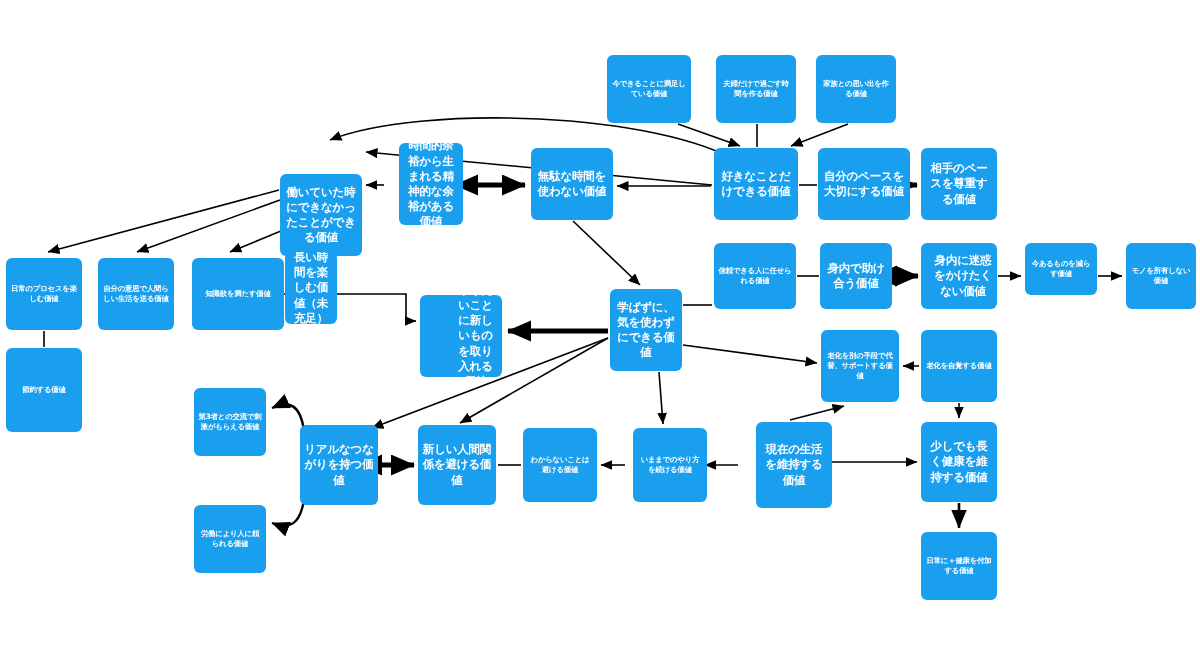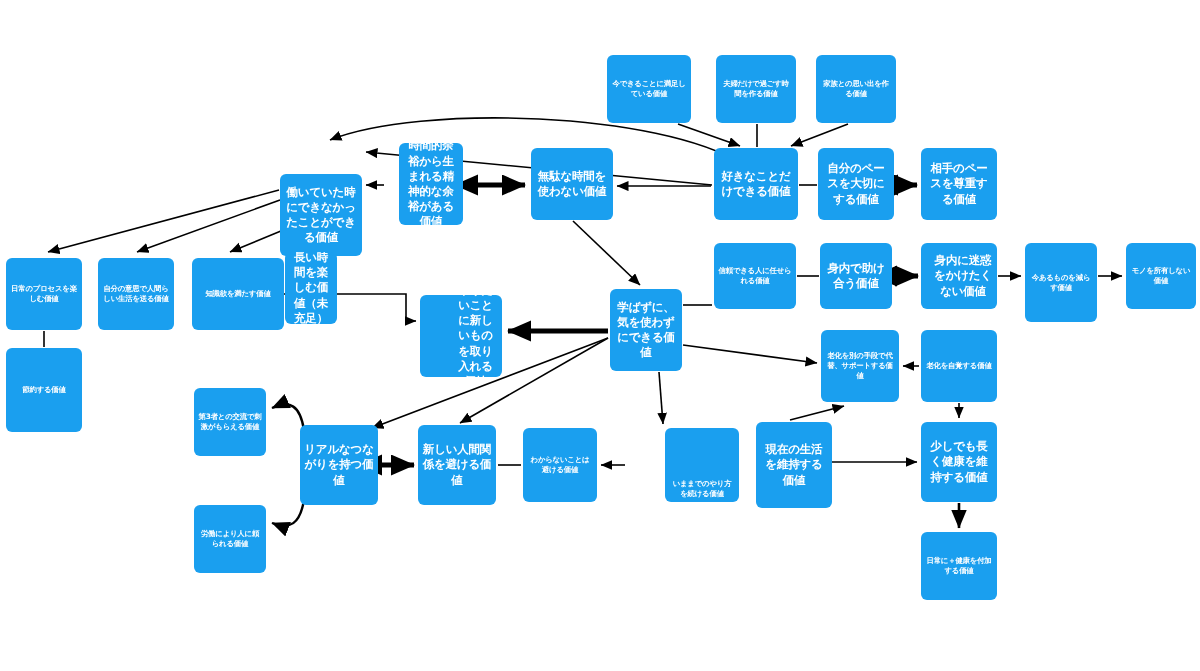--- a/index.html
+++ b/index.html
@@ -151,21 +151,21 @@
       </div>
       <div class="node sz-md" style="left: 392px; top: 143px; width: 64px; height: 82px; background: rgb(26, 159, 239); color: rgb(255, 255, 255); margin-left: 7px;">
         <span>時間的余裕から生まれる精神的な余裕がある価値</span>
       </div>
       <div class="node sz-md" style="left: 531px; top: 148px; width: 82px; height: 72px; background: rgb(26, 159, 239); color: rgb(255, 255, 255);">
         <span>無駄な時間を使わない価値</span>
       </div>
       <div class="node sz-md" style="left: 714px; top: 148px; width: 84px; height: 72px; background: rgb(26, 159, 239); color: rgb(255, 255, 255);">
         <span>好きなことだけできる価値</span>
       </div>
-      <div class="node sz-md" style="left: 818px; top: 148px; width: 76px; height: 72px; background: rgb(26, 159, 239); color: rgb(255, 255, 255);">
+      <div class="node sz-md" style="left: 818px; top: 148px; width: 92px; height: 72px; background: rgb(26, 159, 239); color: rgb(255, 255, 255);">
         <span>自分のペースを大切にする価値</span>
       </div>
       <div class="node sz-md" style="left: 921px; top: 148px; width: 76px; height: 72px; background: rgb(26, 159, 239); color: rgb(255, 255, 255);">
         <span>相手のペースを尊重する価値</span>
       </div>
       <div class="node sz-xs" style="left: 6px; top: 258px; width: 76px; height: 72px; background: rgb(26, 159, 239); color: rgb(255, 255, 255);">
         <span>日常のプロセスを楽しむ価値</span>
       </div>
       <div class="node sz-xs" style="left: 98px; top: 258px; width: 76px; height: 72px; background: rgb(26, 159, 239); color: rgb(255, 255, 255);">
         <span>自分の意思で人間らしい生活を送る価値</span>
@@ -178,21 +178,21 @@
       </div>
       <div class="node sz-xs" style="left: 714px; top: 243px; width: 82px; height: 66px; background: rgb(26, 159, 239); color: rgb(255, 255, 255);">
         <span>信頼できる人に任せられる価値</span>
       </div>
       <div class="node sz-md" style="left: 820px; top: 243px; width: 72px; height: 66px; background: rgb(26, 159, 239); color: rgb(255, 255, 255);">
         <span>身内で助け合う価値</span>
       </div>
       <div class="node sz-md" style="left: 921px; top: 243px; width: 76px; height: 66px; background: rgb(26, 159, 239); color: rgb(255, 255, 255); padding-left: 12px;">
         <span>身内に迷惑をかけたくない価値</span>
       </div>
-      <div class="node sz-xs" style="left: 1025px; top: 243px; width: 72px; height: 79px; background: rgb(26, 159, 239); color: rgb(255, 255, 255);">
+      <div class="node sz-xs" style="left: 1025px; top: 243px; width: 72px; height: 52px; background: rgb(26, 159, 239); color: rgb(255, 255, 255);">
         <span>今あるものを減らす価値</span>
       </div>
       <div class="node sz-xs" style="left: 1126px; top: 243px; width: 70px; height: 66px; background: rgb(26, 159, 239); color: rgb(255, 255, 255);">
         <span>モノを所有しない価値</span>
       </div>
       <div class="node sz-xs" style="left: 6px; top: 348px; width: 76px; height: 84px; background: rgb(26, 159, 239); color: rgb(255, 255, 255);">
         <span>節約する価値</span>
       </div>
       <div class="node sz-md" style="left: 420px; top: 295px; width: 82px; height: 82px; background: rgb(26, 159, 239); color: rgb(255, 255, 255); padding-left: 33px;">
         <span>やりたいことに新しいものを取り入れる価値</span>
@@ -211,21 +211,21 @@
       </div>
       <div class="node sz-md" style="left: 300px; top: 425px; width: 78px; height: 80px; background: rgb(26, 159, 239); color: rgb(255, 255, 255);">
         <span>リアルなつながりを持つ価値</span>
       </div>
       <div class="node sz-md" style="left: 418px; top: 425px; width: 78px; height: 80px; background: rgb(26, 159, 239); color: rgb(255, 255, 255);">
         <span>新しい人間関係を避ける価値</span>
       </div>
       <div class="node sz-xs" style="left: 523px; top: 428px; width: 74px; height: 74px; background: rgb(26, 159, 239); color: rgb(255, 255, 255);">
         <span>わからないことは避ける価値</span>
       </div>
-      <div class="node sz-xs" style="left: 665px; top: 428px; width: 74px; height: 74px; background: rgb(26, 159, 239); color: rgb(255, 255, 255); align-items: flex-end;">
+      <div class="node sz-xs" style="left: 633px; top: 428px; width: 74px; height: 74px; background: rgb(26, 159, 239); color: rgb(255, 255, 255);">
         <span>いままでのやり方を続ける価値</span>
       </div>
       <div class="node sz-md" style="left: 740px; top: 422px; width: 76px; height: 86px; background: rgb(26, 159, 239); color: rgb(255, 255, 255); margin-left: 16px;">
         <span>現在の生活を維持する価値</span>
       </div>
       <div class="node sz-md" style="left: 921px; top: 422px; width: 76px; height: 80px; background: rgb(26, 159, 239); color: rgb(255, 255, 255);">
         <span>少しでも長く健康を維持する価値</span>
       </div>
       <div class="node sz-xs" style="left: 194px; top: 505px; width: 72px; height: 68px; background: rgb(26, 159, 239); color: rgb(255, 255, 255);">
         <span>労働により人に頼られる価値</span>

